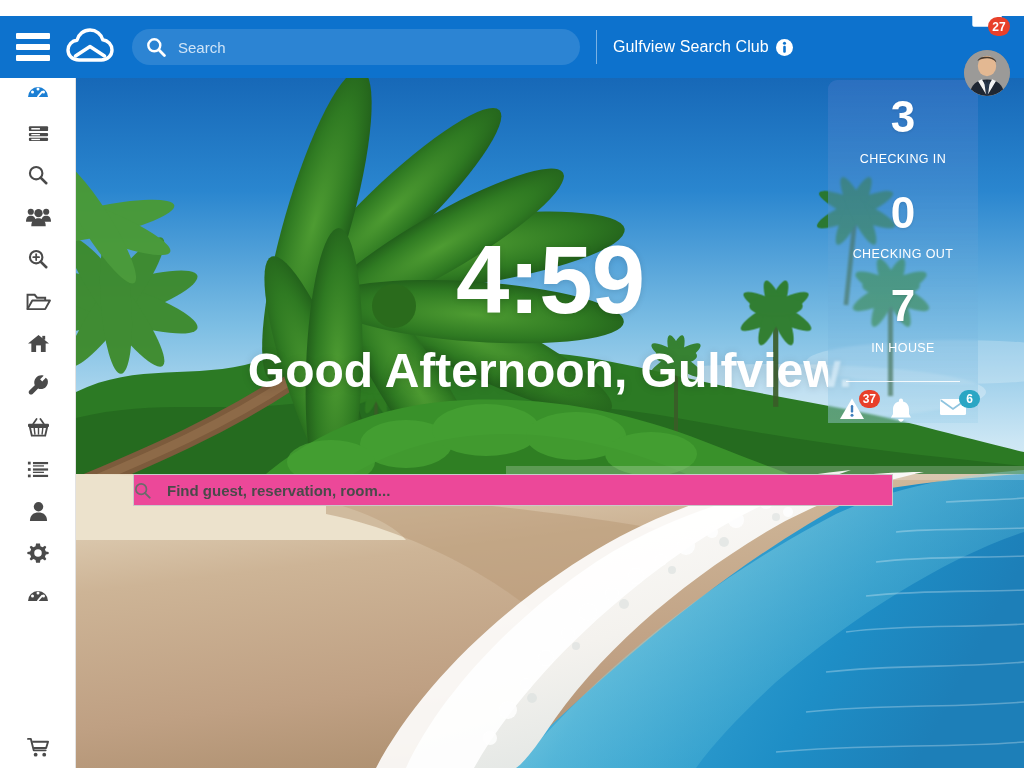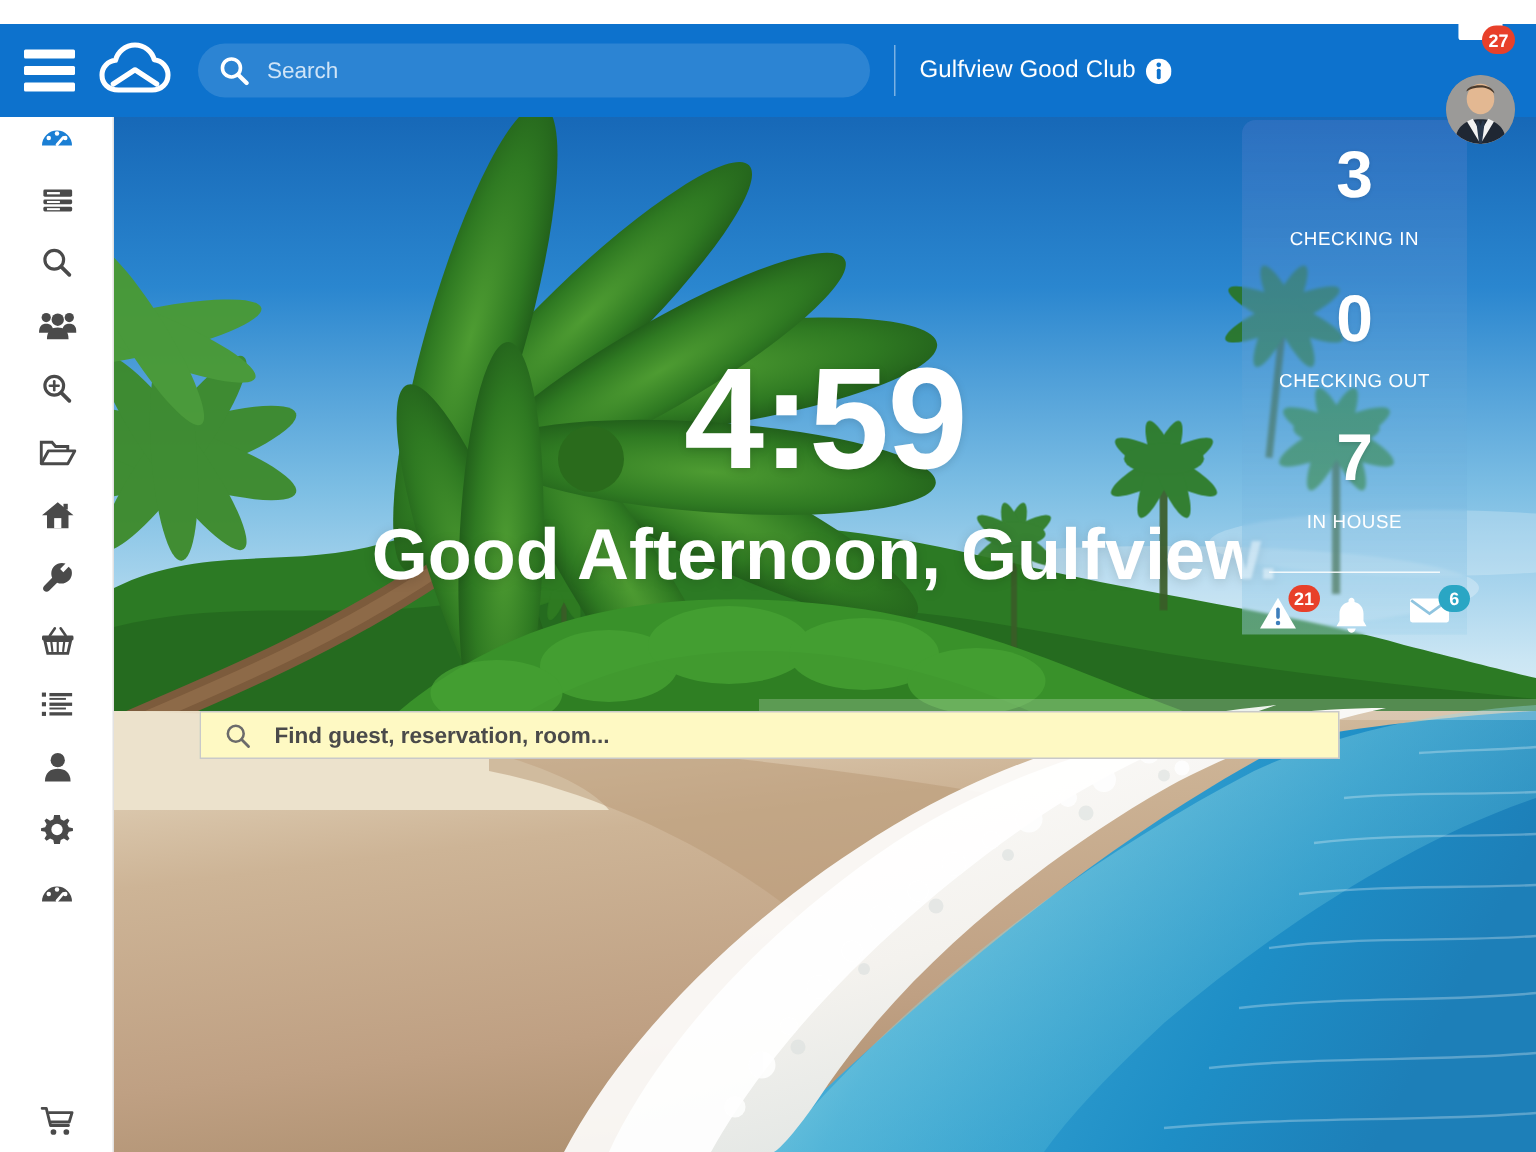--- a/index.html
+++ b/index.html
@@ -126,24 +126,24 @@
     font-size: 48px; font-weight: bold;
     line-height: 1;
     white-space: nowrap;
     text-shadow: 0 1px 8px rgba(0,0,0,0.15);
   }
 
   
   .find-bar {
     position: absolute; left: 57px; top: 412px;
     width: 760px; height: 32px;
-    background: #fef9c3;
+    background: #ec4899;
     border: 1px solid #c9c9c9;
     display: flex; align-items: center;
-    padding: 0 16px;
+    padding: 0 0;
     cursor: text;
     z-index: 10;
   }
   .find-bar .sicon { width: 17px; height: 17px; flex: 0 0 17px; margin-right: 16px; }
   .find-bar input {
     flex: 1; border: none; outline: none; background: transparent;
     font-size: 15px; font-weight: bold; color: #3d3d3d;
     font-family: "Liberation Sans", sans-serif;
   }
   .find-bar input::placeholder { color: #4a4a4a; opacity: 1; font-weight: bold; }
@@ -216,21 +216,21 @@
         <svg viewBox="0 0 20 20" width="20" height="20">
           <circle cx="8.3" cy="8.3" r="6" fill="none" stroke="#ffffff" stroke-width="2.4"></circle>
           <line x1="12.8" y1="12.8" x2="18.4" y2="18.4" stroke="#ffffff" stroke-width="2.8" stroke-linecap="round"></line>
         </svg>
       </span>
       <input type="text" placeholder="Search" style="">
     </div>
 
     <div class="hdr-divider"></div>
 
-    <div class="property-name">Gulfview Good Club</div>
+    <div class="property-name">Gulfview Search Club</div>
 
     <span class="info-icon">
       <svg viewBox="0 0 17 17" width="17" height="17">
         <circle cx="8.5" cy="8.5" r="8.5" fill="#ffffff"></circle>
         <circle cx="8.5" cy="4.2" r="1.55" fill="#0d72cd"></circle>
         <rect x="7.2" y="6.8" width="2.6" height="7" rx="1.1" fill="#0d72cd"></rect>
       </svg>
     </span>
 
     <div class="hdr-right">
@@ -681,21 +681,21 @@
       <div class="panel-divider"></div>
 
       <div class="panel-icons">
 
         <div class="p-icon">
           <svg viewBox="0 0 26 24" width="26" height="24">
             <path d="M13 1.5 L25 22 L1 22 Z" fill="#ffffff"></path>
             <rect x="11.8" y="8" width="2.4" height="7.6" rx="1.2" fill="#3f7fbc"></rect>
             <circle cx="13" cy="18.3" r="1.5" fill="#3f7fbc"></circle>
           </svg>
-          <span class="p-badge alert">21</span>
+          <span class="p-badge alert">37</span>
         </div>
 
         <div class="p-icon">
           <svg viewBox="0 0 24 26" width="24" height="26">
             <path d="M12 1.5 C13.1 1.5 14 2.4 14 3.5 L14 4.4 C17.8 5.3 20 8.4 20 12.2 L20 17 L22 20.5 L2 20.5 L4 17 L4 12.2 C4 8.4 6.2 5.3 10 4.4 L10 3.5 C10 2.4 10.9 1.5 12 1.5 Z" fill="#ffffff"></path>
             <path d="M9.2 22 C9.6 23.8 10.7 24.8 12 24.8 C13.3 24.8 14.4 23.8 14.8 22 Z" fill="#ffffff"></path>
           </svg>
         </div>
 
         <div class="p-icon">

